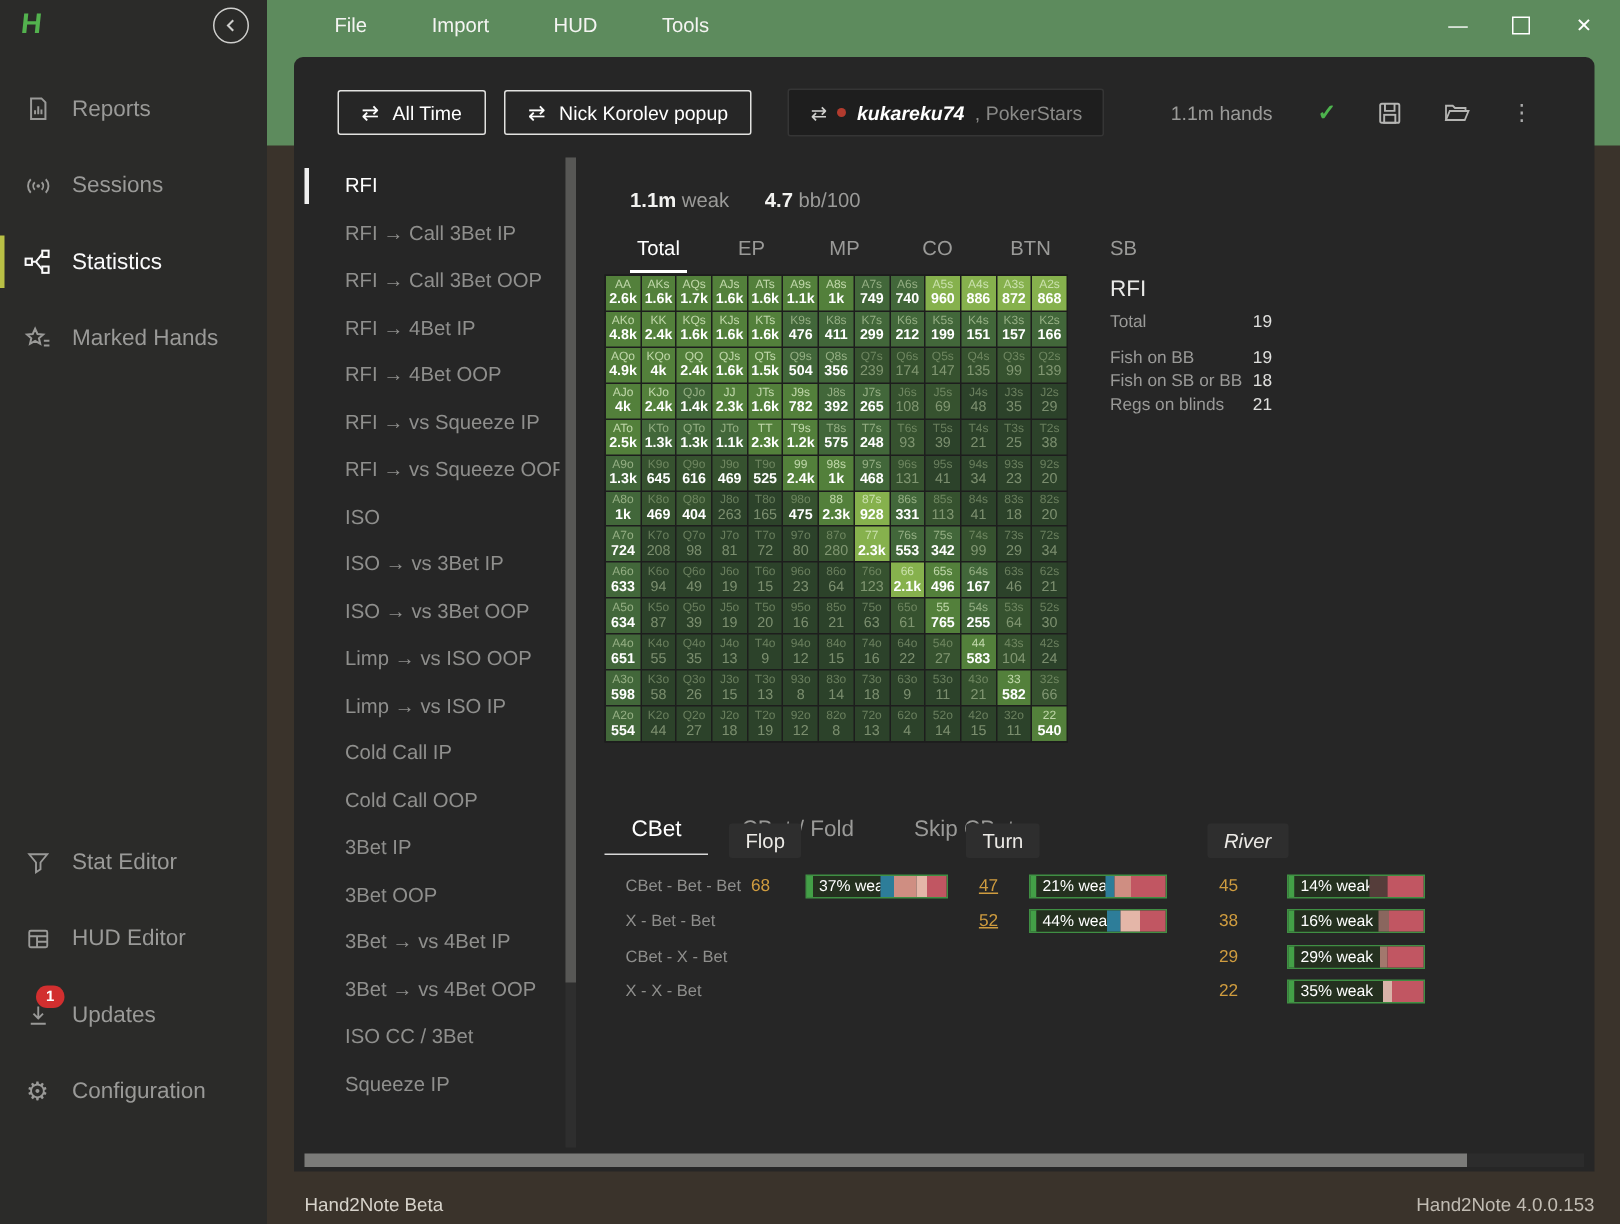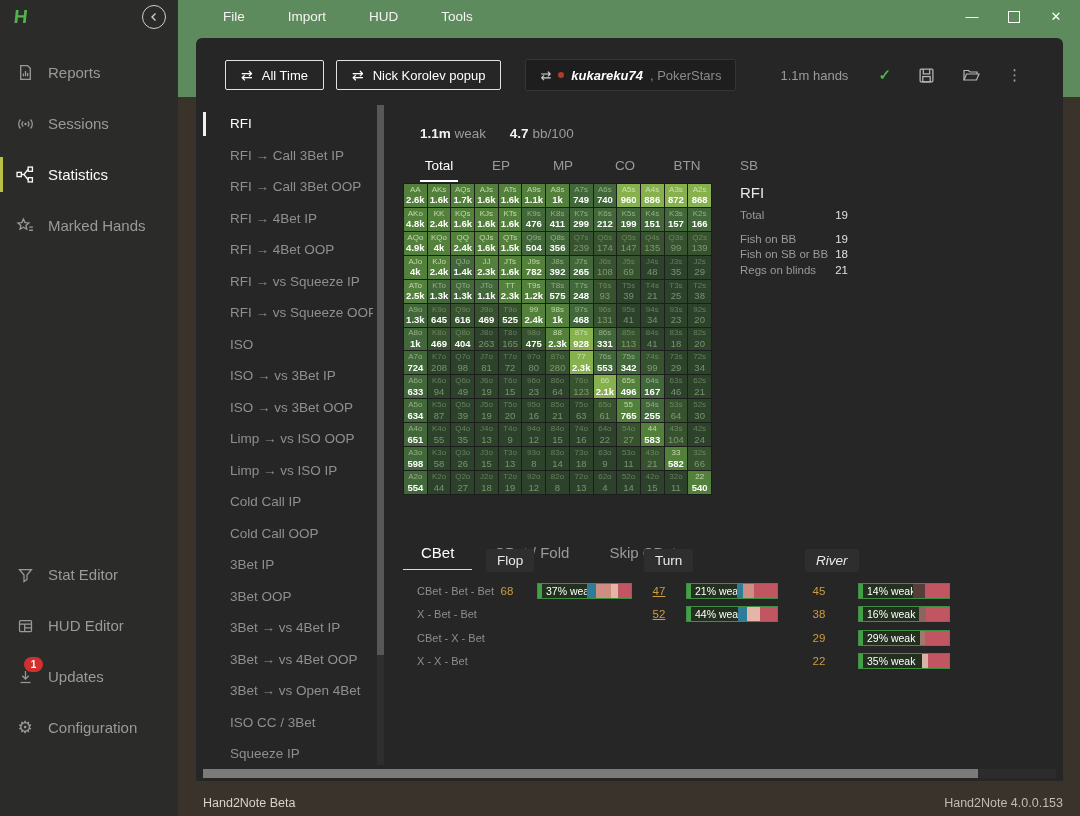--- a/index.html
+++ b/index.html
@@ -262,21 +262,20 @@
         <div class="stat-item">ISO → vs 3Bet IP</div>
         <div class="stat-item">ISO → vs 3Bet OOP</div>
         <div class="stat-item">Limp → vs ISO OOP</div>
         <div class="stat-item">Limp → vs ISO IP</div>
         <div class="stat-item">Cold Call IP</div>
         <div class="stat-item">Cold Call OOP</div>
         <div class="stat-item">3Bet IP</div>
         <div class="stat-item">3Bet OOP</div>
         <div class="stat-item">3Bet → vs 4Bet IP</div>
         <div class="stat-item">3Bet → vs 4Bet OOP</div>
-        <div class="stat-item">3Bet → vs Open 4Bet</div>
         <div class="stat-item">ISO CC / 3Bet</div>
         <div class="stat-item">Squeeze IP</div>
       </div>
     <div class="vscroll">
         <div class="vthumb"></div>
       </div>
 
     <div class="hands-row">
       <b>1.1m</b>
       <span>weak</span>

